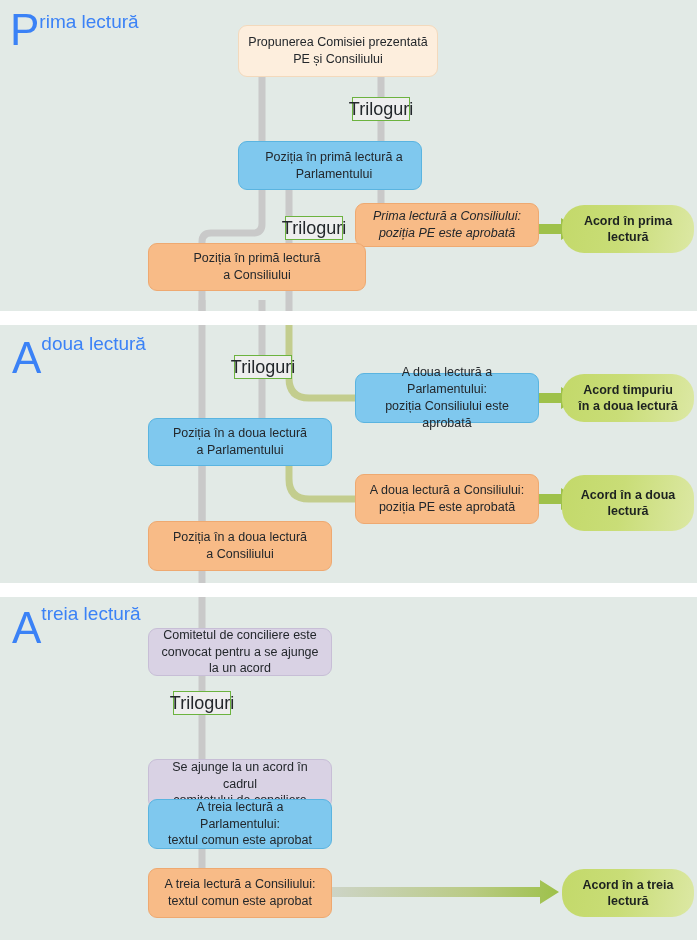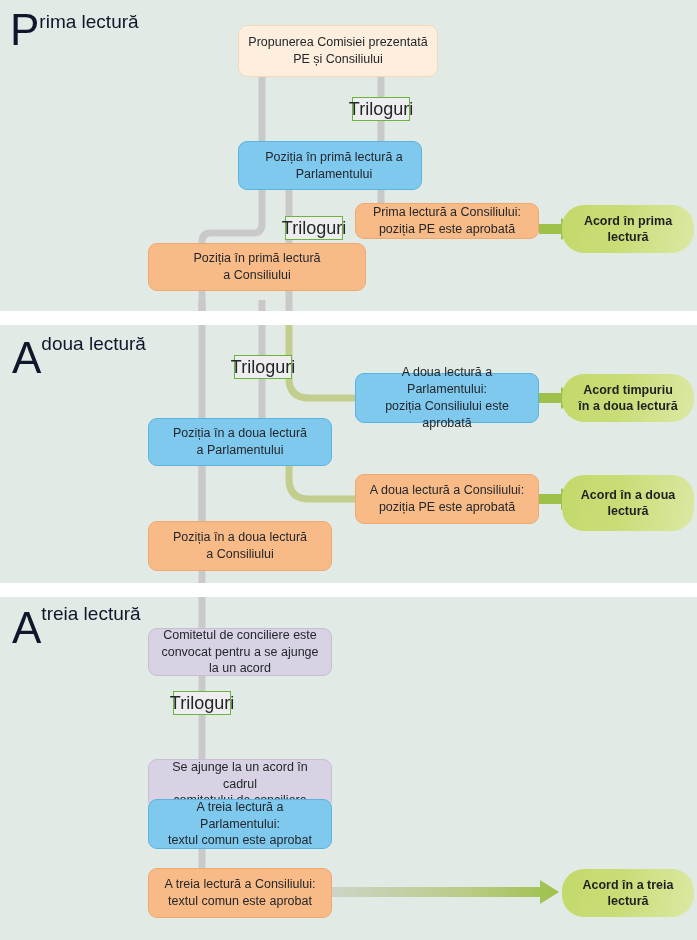--- a/index.html
+++ b/index.html
@@ -22,21 +22,21 @@
   #band-1 { top: 0px;   height: 311px; }
   #band-2 { top: 325px; height: 258px; }
   #band-3 { top: 597px; height: 343px; }
 
   
   #wires { position: absolute; left: 0; top: 0; width: 697px; height: 940px; }
 
   
   .heading {
     position: absolute;
-    color: #0f172a;
+    color: #3b82f6;
     white-space: nowrap;
     line-height: 1;
     text-align: center;
   }
   .heading .cap {
     font-size: 44px;
     font-weight: 400;
     letter-spacing: -1px;
     vertical-align: -3px;
   }
@@ -212,21 +212,21 @@
     <span class="txt">
       <span>Poziția în primă lectură a</span><br>
       <span>Parlamentului</span>
     </span>
   </div>
 
   <div class="trilog" style="left:285px; top:216px; width:58px; height:24px;">
     <span>Triloguri</span>
   </div>
 
-  <div class="node orange" style="left:355px; top:203px; width:184px; height:36px;">
+  <div class="node orange" style="left:355px; top:203px; width:184px; height:44px;font-style:italic;">
     <span class="txt">
       <span>Prima lectură a Consiliului:</span><br>
       <span>poziția PE este aprobată</span>
     </span>
   </div>
 
   <div class="outcome" style="left:562px; top:205px; width:132px; height:48px;">
     <span class="txt">
       <span>Acord în prima</span><br>
       <span>lectură</span>

